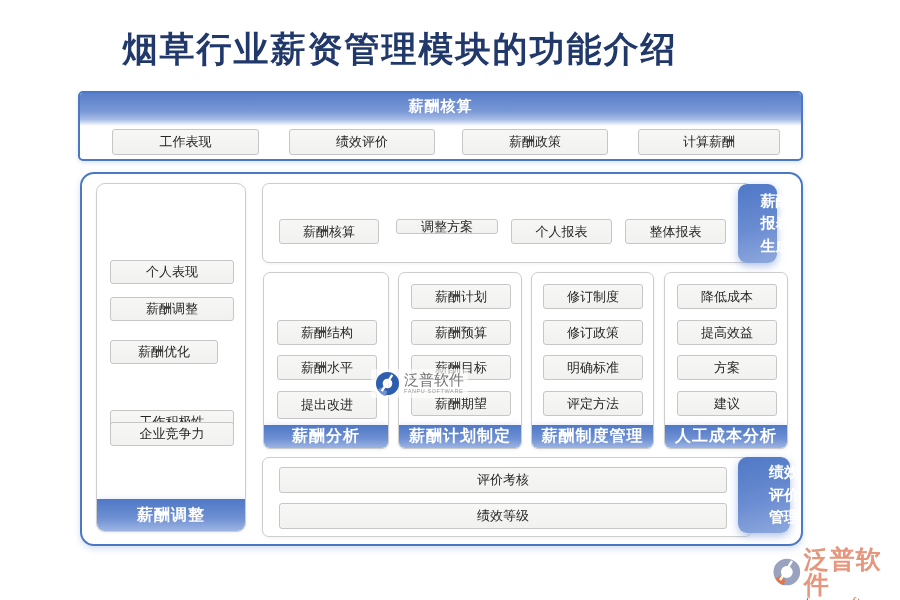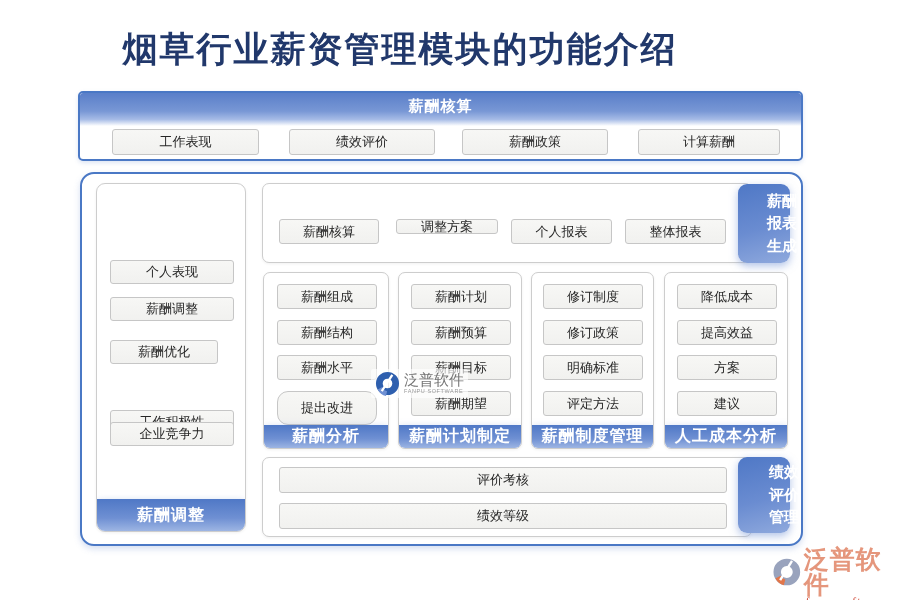--- a/index.html
+++ b/index.html
@@ -95,31 +95,30 @@
     <div class="gbox" style="left:13px;top:238px;width:124px;height:24px;">企业竞争力</div>
     <div class="bluebar panel-footer" style="height:32px;">薪酬调整</div>
   </div>
 
   <div class="panel" style="left:262px;top:183px;width:490px;height:80px;">
     <div class="gbox" style="left:16px;top:35px;width:100px;height:25px;">薪酬核算</div>
     <div class="gbox" style="left:133px;top:35px;width:102px;height:15px;">调整方案</div>
     <div class="gbox" style="left:248px;top:35px;width:101px;height:25px;">个人报表</div>
     <div class="gbox" style="left:362px;top:35px;width:101px;height:25px;">整体报表</div>
   </div>
-  <div class="bluebar side-label" style="left:738px;top:184px;width:52px;height:79px;padding-left:36px;">
+  <div class="bluebar side-label" style="left:738px;top:184px;width:39px;height:79px;padding-left:36px;">
     <span>薪酬</span>
     <span>报表</span>
     <span>生成</span>
   </div>
 
   <div class="panel" style="left:263px;top:272px;width:126px;height:177px;">
-    <div class="gbox" style="left:13px;top:11px;width:100px;height:25px;">薪酬组成</div>
     <div class="gbox" style="left:13px;top:47px;width:100px;height:25px;">薪酬结构</div>
     <div class="gbox" style="left:13px;top:82px;width:100px;height:25px;">薪酬水平</div>
-    <div class="gbox" style="left:13px;top:118px;width:100px;height:34px;border-radius:11px;">提出改进</div>
+    <div class="gbox" style="left:13px;top:118px;width:100px;height:28px;">提出改进</div>
     <div class="bluebar panel-footer" style="height:23px;">薪酬分析</div>
   </div>
 
   <div class="panel" style="left:398px;top:272px;width:124px;height:177px;">
     <div class="gbox" style="left:12px;top:11px;width:100px;height:25px;">薪酬计划</div>
     <div class="gbox" style="left:12px;top:47px;width:100px;height:25px;">薪酬预算</div>
     <div class="gbox" style="left:12px;top:82px;width:100px;height:25px;">薪酬目标</div>
     <div class="gbox" style="left:12px;top:118px;width:100px;height:25px;">薪酬期望</div>
     <div class="bluebar panel-footer" style="height:23px;">薪酬计划制定</div>
   </div>

